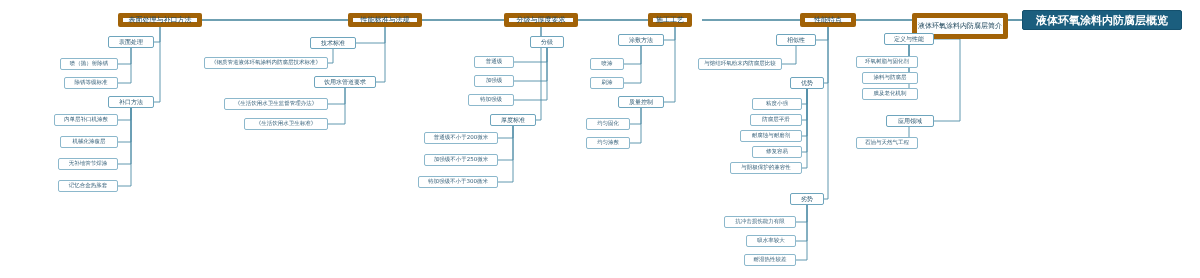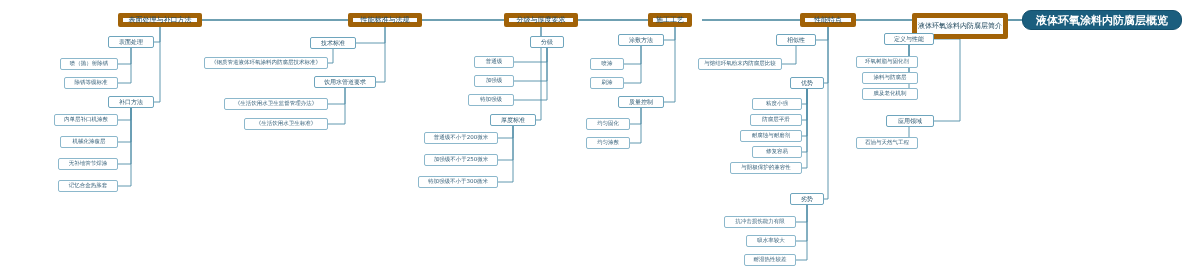--- a/index.html
+++ b/index.html
@@ -114,21 +114,21 @@
       <path d="M160 27 L160 102 L154 102"></path>
       <path d="M131 48 L131 64 L118 64"></path>
       <path d="M131 48 L131 83 L118 83"></path>
       <path d="M131 108 L131 120 L118 120"></path>
       <path d="M131 108 L131 142 L118 142"></path>
       <path d="M131 108 L131 164 L118 164"></path>
       <path d="M131 108 L131 186 L118 186"></path>
     </g>
   </svg>
 
-  <div class="node root" style="left:1022px;top:10px;width:160px;height:20px;border-radius:9px;">液体环氧涂料内防腐层概览</div>
+  <div class="node root" style="left:1022px;top:10px;width:160px;height:20px;">液体环氧涂料内防腐层概览</div>
 
   <div class="node lvl1" style="left:912px;top:13px;width:96px;height:26px;">液体环氧涂料内防腐层简介</div>
   <div class="node lvl2" style="left:884px;top:33px;width:50px;height:12px;">定义与性能</div>
   <div class="node lvl3" style="left:856px;top:56px;width:62px;height:12px;">环氧树脂与固化剂</div>
   <div class="node lvl3" style="left:862px;top:72px;width:56px;height:12px;">涂料与防腐层</div>
   <div class="node lvl3" style="left:862px;top:88px;width:56px;height:12px;">膜及老化机制</div>
   <div class="node lvl2" style="left:886px;top:115px;width:48px;height:12px;">应用领域</div>
   <div class="node lvl3" style="left:856px;top:137px;width:62px;height:12px;">石油与天然气工程</div>
 
   <div class="node lvl1" style="left:800px;top:13px;width:56px;height:14px;">性能特点</div>

